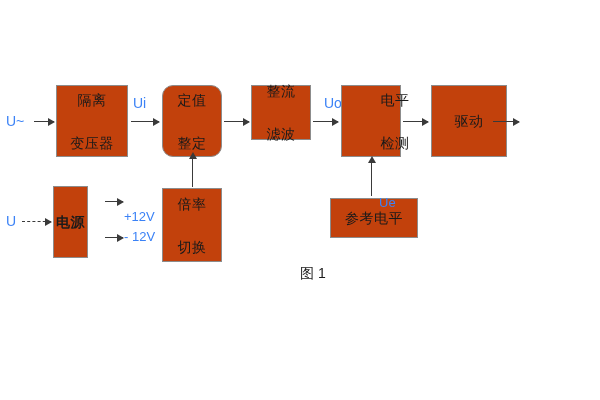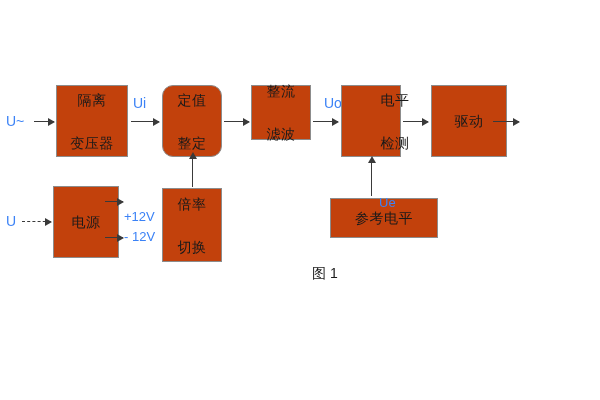--- a/index.html
+++ b/index.html
@@ -134,39 +134,39 @@
   <div class="blk single" style="left:431px; top:85px; width:76px; height:72px;">
     <span class="ln">驱动</span>
   </div>
 
   <div class="arrow-r" style="left:493px; top:121px; width:26px;"></div>
 
 
   <div class="lbl" style="left:6px; top:214px;">U</div>
   <div class="arrow-r dashed" style="left:22px; top:221px; width:29px;"></div>
 
-  <div class="blk single" style="left:53px; top:186px; width:66px; height:72px;">
+  <div class="blk single" style="left:53px; top:186px; width:35px; height:72px;font-weight:bold;">
     <span class="ln">电源</span>
   </div>
 
   <div class="arrow-r" style="left:105px; top:201px; width:18px;"></div>
   <div class="lbl sm" style="left:124px; top:210px;">+12V</div>
 
   <div class="arrow-r" style="left:105px; top:237px; width:18px;"></div>
   <div class="lbl sm" style="left:124px; top:230px;text-align:right;">- 12V</div>
 
   <div class="blk" style="left:162px; top:188px; width:60px; height:74px;">
     <span class="ln">倍率</span>
     <span class="ln">切换</span>
   </div>
 
   <div class="arrow-u" style="left:192px; top:159px; height:28px;"></div>
 
-  <div class="blk single" style="left:330px; top:198px; width:108px; height:40px;">
+  <div class="blk single" style="left:330px; top:198px; width:88px; height:40px;">
     <span class="ln">参考电平</span>
   </div>
 
   <div class="arrow-u" style="left:371px; top:163px; height:33px;"></div>
   <div class="lbl sm" style="left:379px; top:176px;margin-top:20px;">Ue</div>
 
-  <div class="caption" style="left:300px; top:265px;margin-left:12px;">图 1</div>
+  <div class="caption" style="left:300px; top:265px;">图 1</div>
 
 </div>
 
 </body></html>

